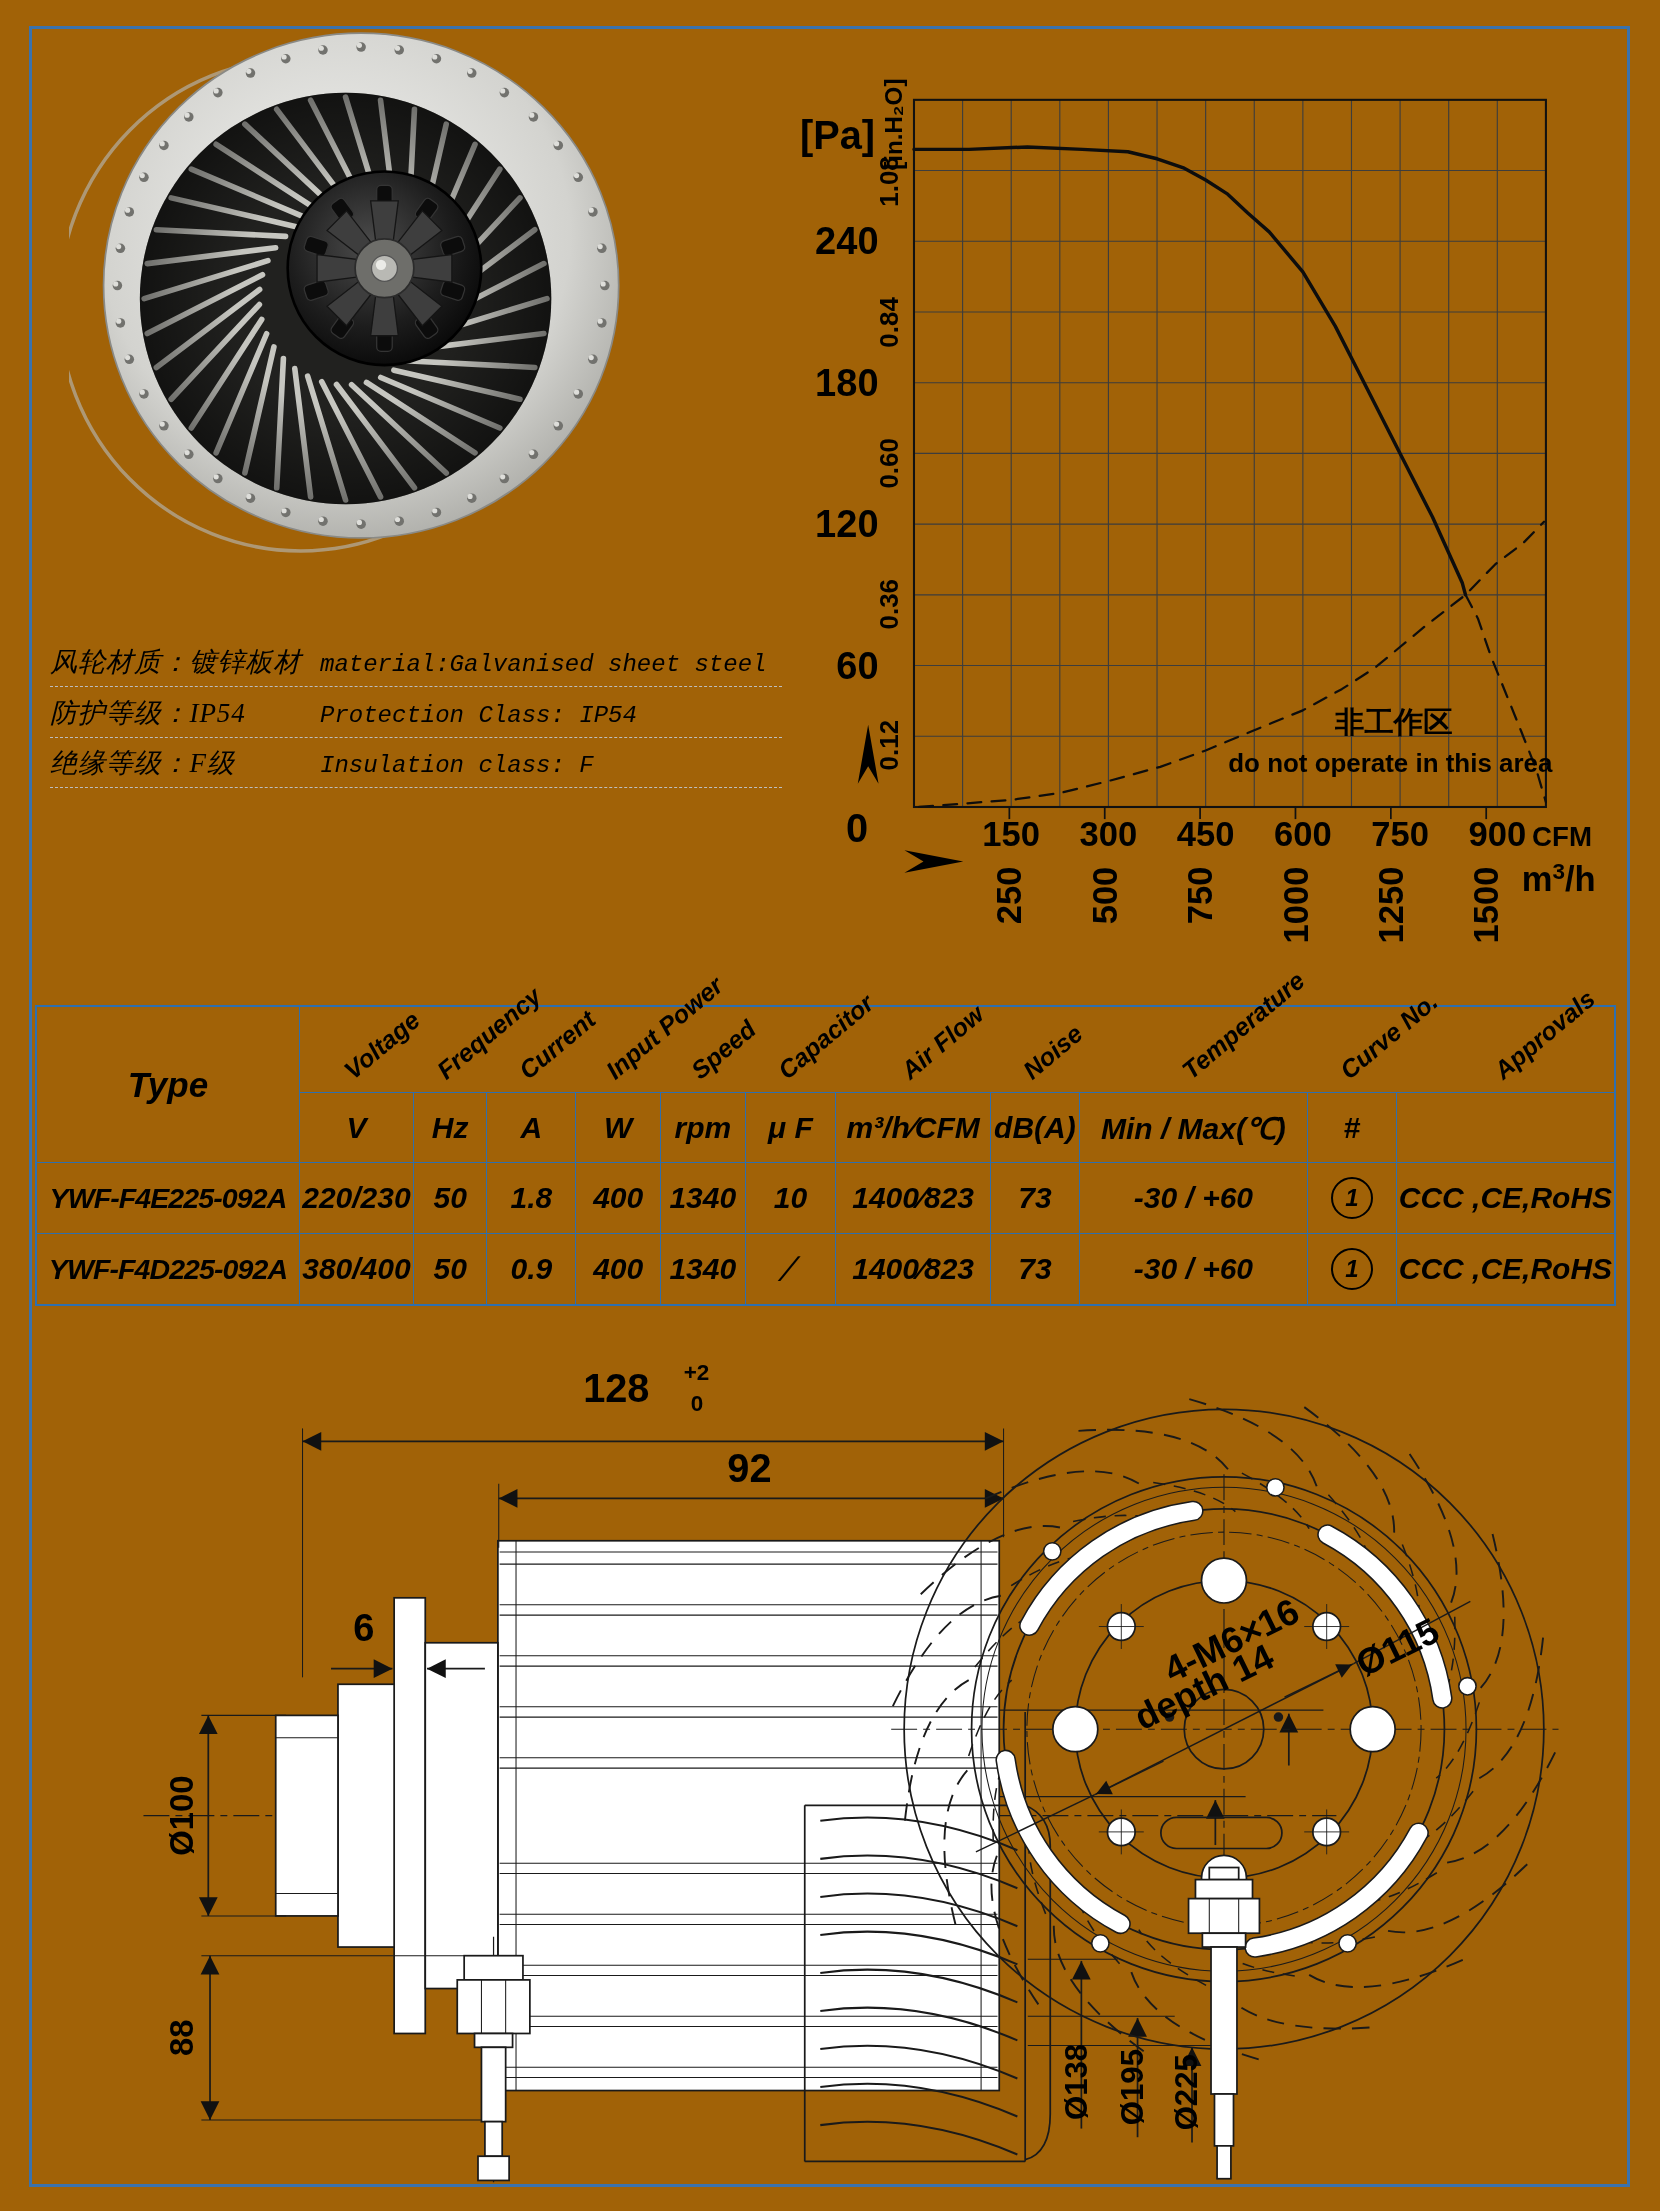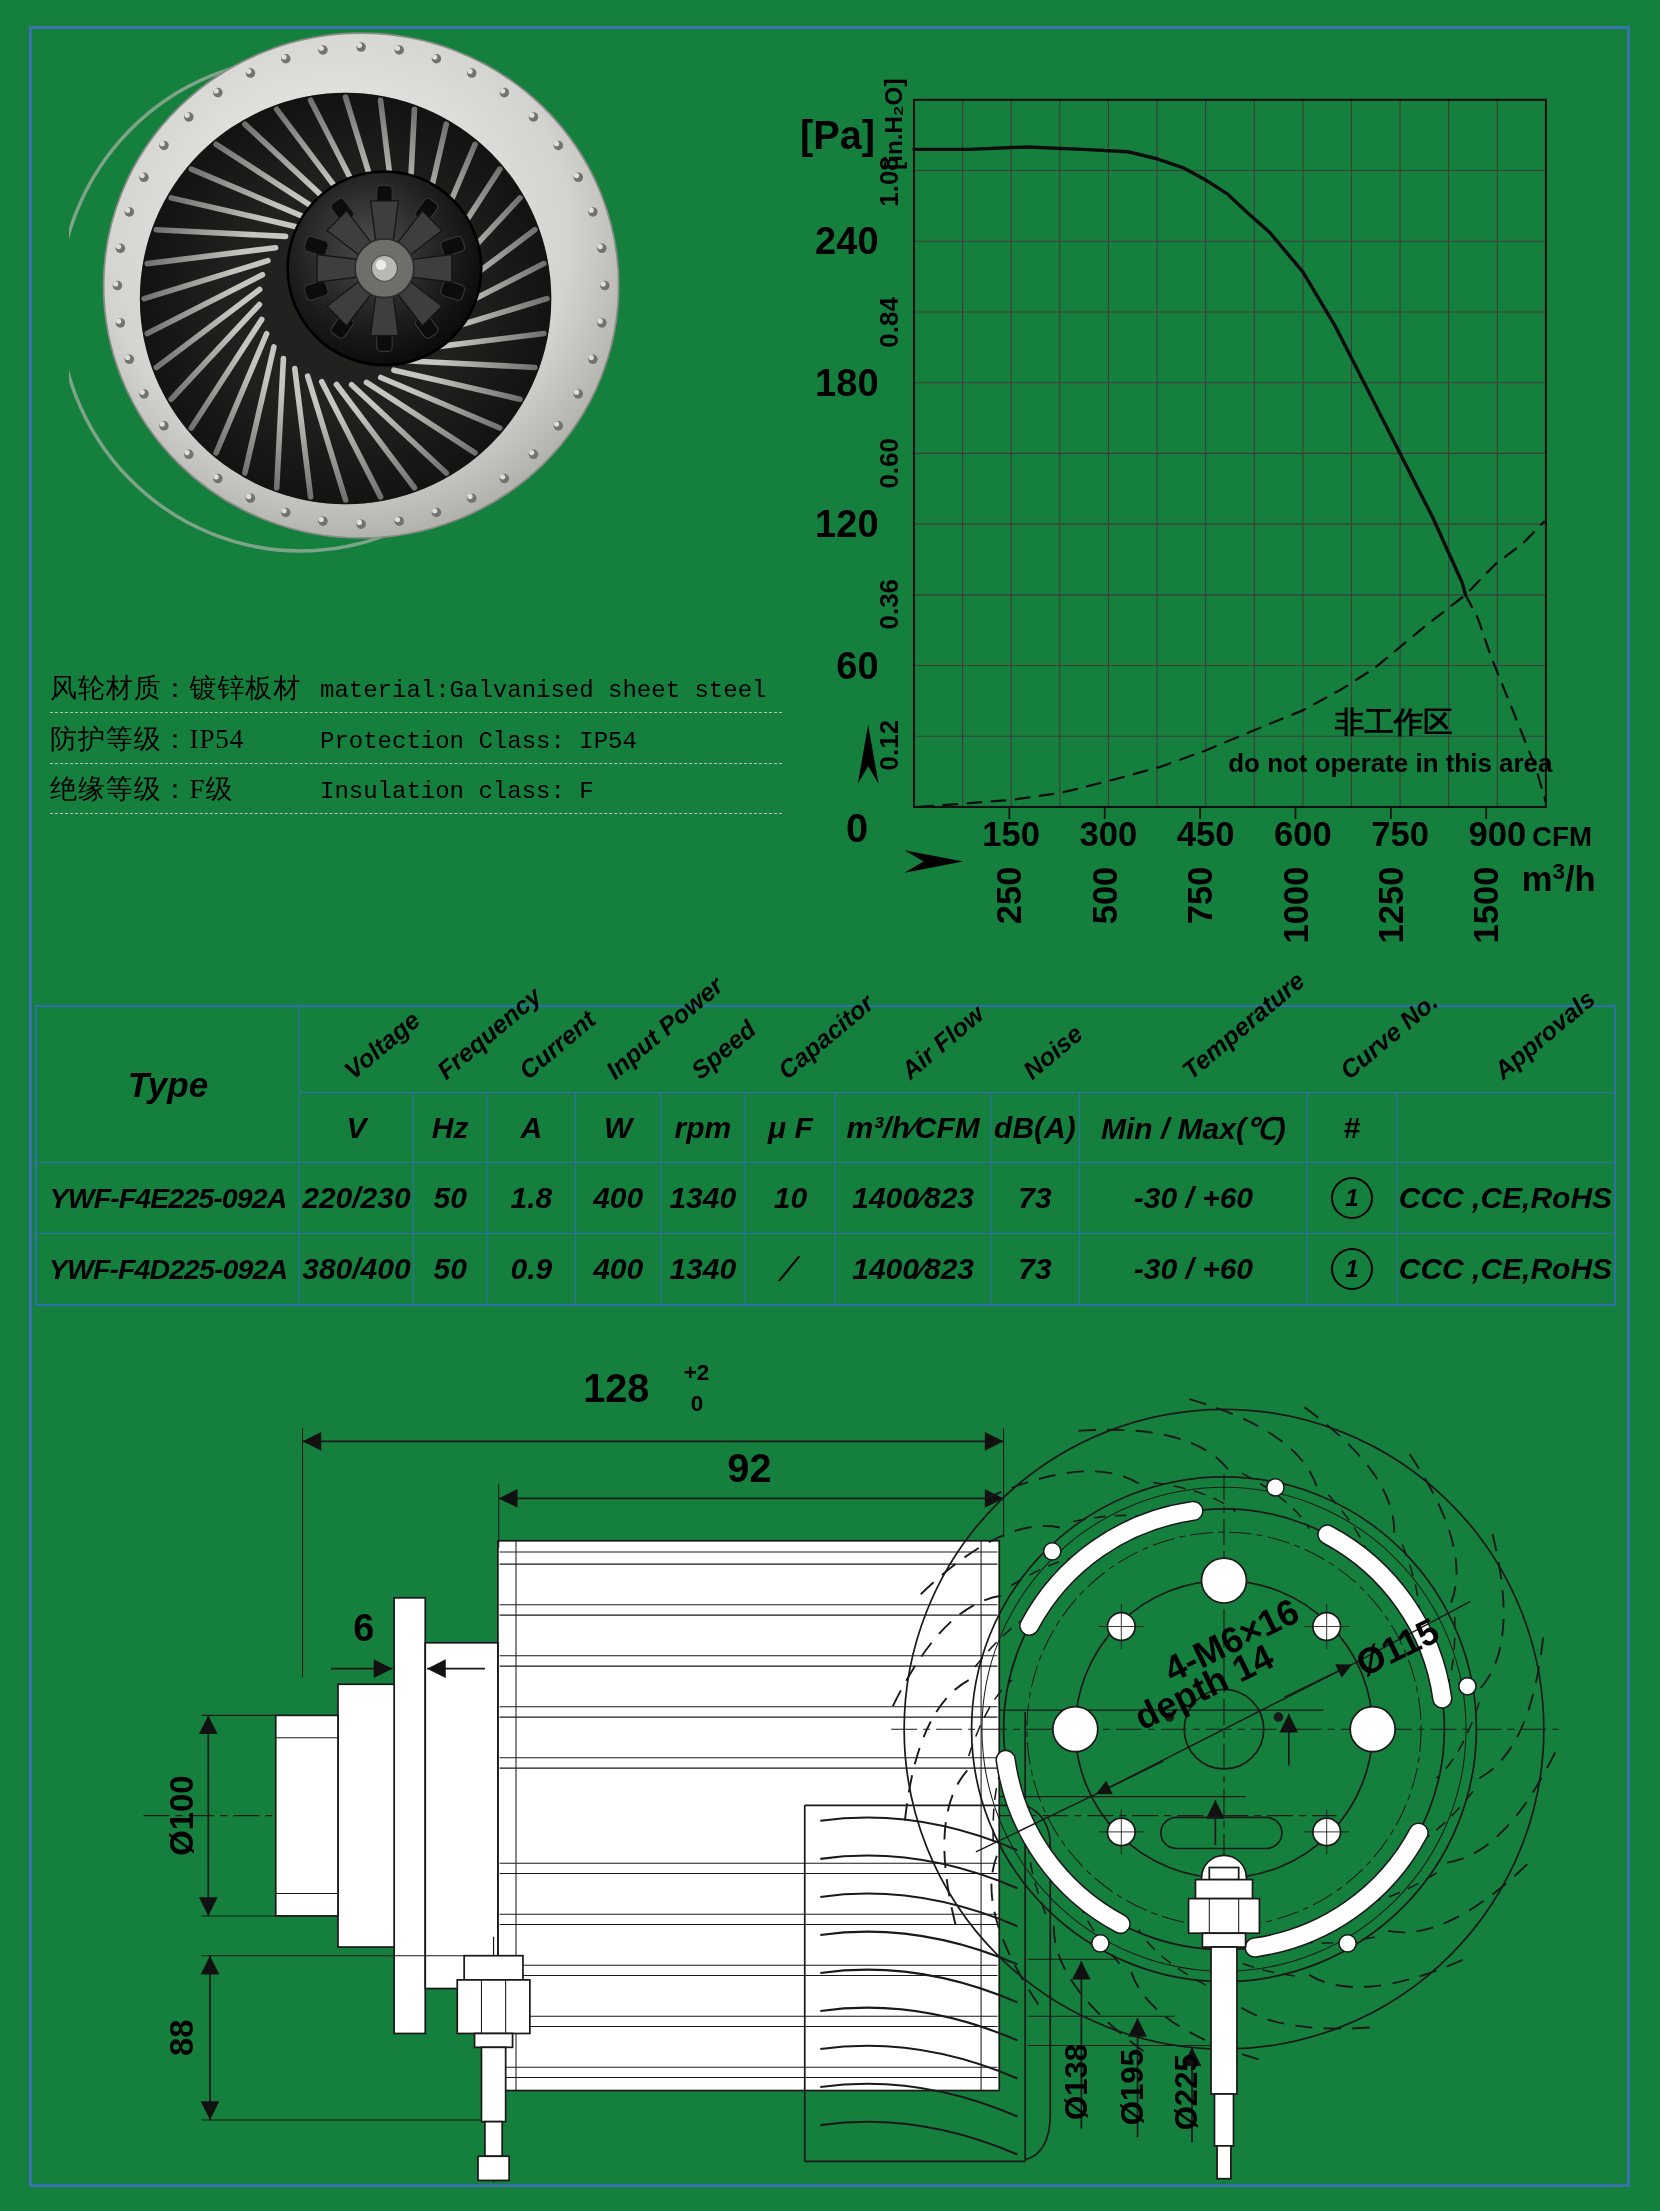--- a/index.html
+++ b/index.html
@@ -1,22 +1,22 @@
 <!DOCTYPE html>
 <html style="font-size:14px"><head>
 <meta charset="utf-8">
 <style>
   html,body{margin:0;padding:0;background:#fff;}
-  .page{position:relative;width:1660px;height:2212px;background:#15803d;overflow:hidden;
+  .page{position:relative;width:1660px;height:2212px;background:#a16207;overflow:hidden;
         font-family:"Liberation Sans",sans-serif;color:#000;}
   .page-border{position:absolute;left:29px;top:26px;width:1595px;height:2155px;
         border:3.5px solid #3a72ad;}
   svg{position:absolute;}
   
-  .specs{position:absolute;left:50px;top:662px;width:732px;}
+  .specs{position:absolute;left:50px;top:636px;width:732px;font-style:italic;}
   .spec-row{display:flex;align-items:baseline;padding:7.8px 0 6px 0;border-bottom:1.7px dashed #bdbdbd;}
   .spec-zh{width:270px;font-family:"Liberation Serif",serif;font-size:27px;letter-spacing:0.9px;}
   .spec-en{flex:1;font-family:"Liberation Mono",monospace;font-size:24px;}
   
   .tbl-wrap{position:absolute;left:35px;top:1005px;width:1581px;}
   table{border-collapse:collapse;table-layout:fixed;width:1581px;}
   td{vertical-align:middle;text-align:center;font-weight:bold;overflow:visible;font-style:italic;}
   .t-outer{border:2.6px solid #2f6fae;}
   .hdr-cell{height:83px;position:relative;border-bottom:1.7px solid #2f6fae;}
   .rot{position:absolute;bottom:7px;transform-origin:left bottom;transform:rotate(-40deg);

